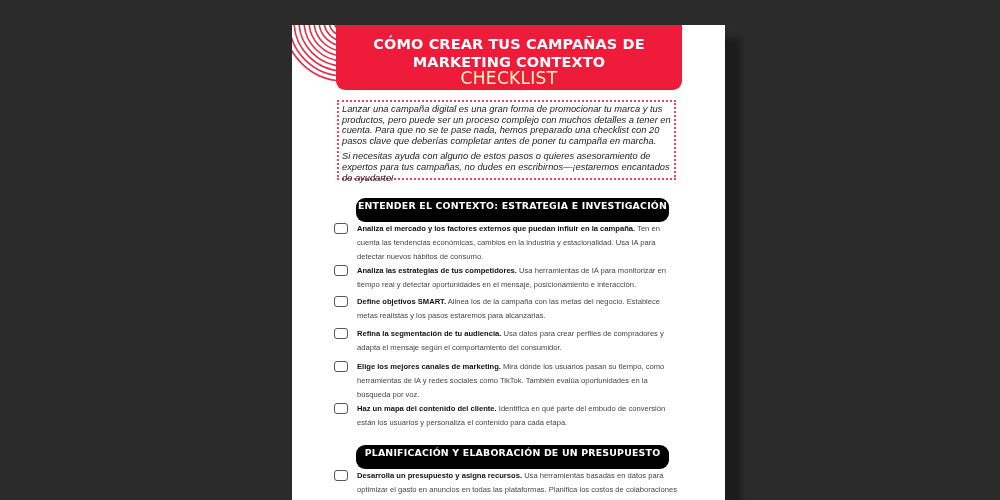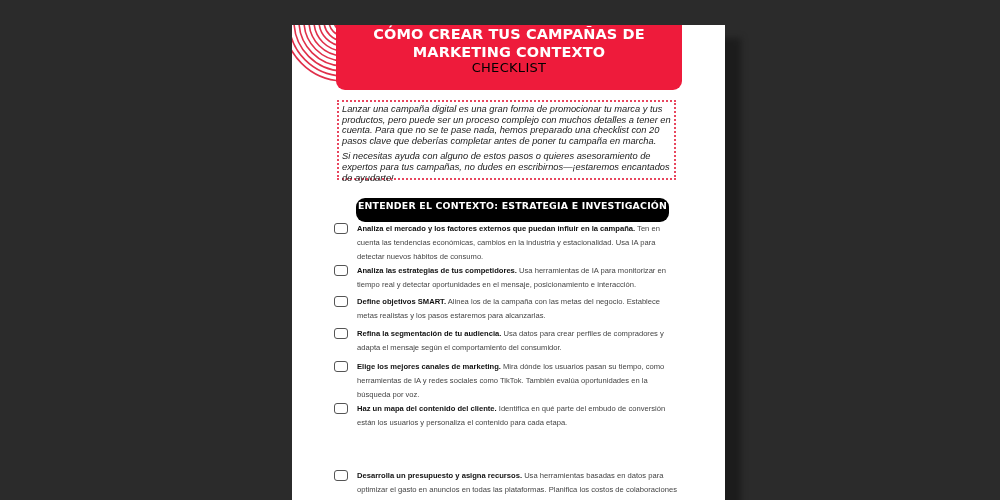--- a/index.html
+++ b/index.html
@@ -18,23 +18,23 @@
       background:#ffffff; overflow:hidden;
     }
     .arcs { position:absolute; left:0; top:0; width:50px; height:62px; overflow:hidden; }
     .header {
       position:absolute; left:44px; top:0; width:346px; height:65px;
       background:#ee1b3b; border-radius:0 0 9px 9px;
       text-align:center; color:#fff;
     }
     .header .t1 {
       font-family:"DejaVu Sans", sans-serif; font-weight:bold;
-      font-size:14.5px; line-height:18px; letter-spacing:0.1px;
+      font-size:14.5px; line-height:18px; padding-top:10px; letter-spacing:0.1px;
     }
-    .header .t2 { font-size:13px; line-height:14px; color:#000000; letter-spacing:0.3px; }
+    .header .t2 { font-size:17px; line-height:14px; color:#fef9c3; letter-spacing:0.3px; }
     .intro {
       position:absolute; left:45px; top:75px; width:339px; height:80px;
       border:2px dotted #e8465e; box-sizing:border-box; padding:2px 3px;
       font-family:"Liberation Sans", sans-serif; font-size:9.3px; line-height:10.6px; color:#222;font-style:italic;
     }
     .intro p { margin:0; }
     .intro p.c { text-align:left; margin-top:5px; }
     .section {
       position:absolute; left:64px; width:313px; height:24px;
       background:#000; border-radius:9px; color:#fff;
@@ -112,19 +112,20 @@
   <div class="item" style="top:335px">
     <div class="cb"></div>
     <div class="txt"><b>Elige los mejores canales de marketing.</b><span> Mira dónde los usuarios pasan su tiempo, como herramientas de IA y redes sociales como TikTok. También evalúa oportunidades en la búsqueda por voz.</span></div>
   </div>
 
   <div class="item" style="top:377px">
     <div class="cb"></div>
     <div class="txt"><b>Haz un mapa del contenido del cliente.</b><span> Identifica en qué parte del embudo de conversión están los usuarios y personaliza el contenido para cada etapa.</span></div>
   </div>
 
+  <div class="section" style="top:420px">PLANIFICACIÓN Y ELABORACIÓN DE UN PRESUPUESTO</div>
 
   <div class="item" style="top:444px">
     <div class="cb"></div>
     <div class="txt"><b>Desarrolla un presupuesto y asigna recursos.</b><span> Usa herramientas basadas en datos para optimizar el gasto en anuncios en todas las plataformas. Planifica los costos de colaboraciones con influencers, lanzamientos de productos y creación de contenido.</span></div>
   </div>
 
 </div>
 
 </body></html>

